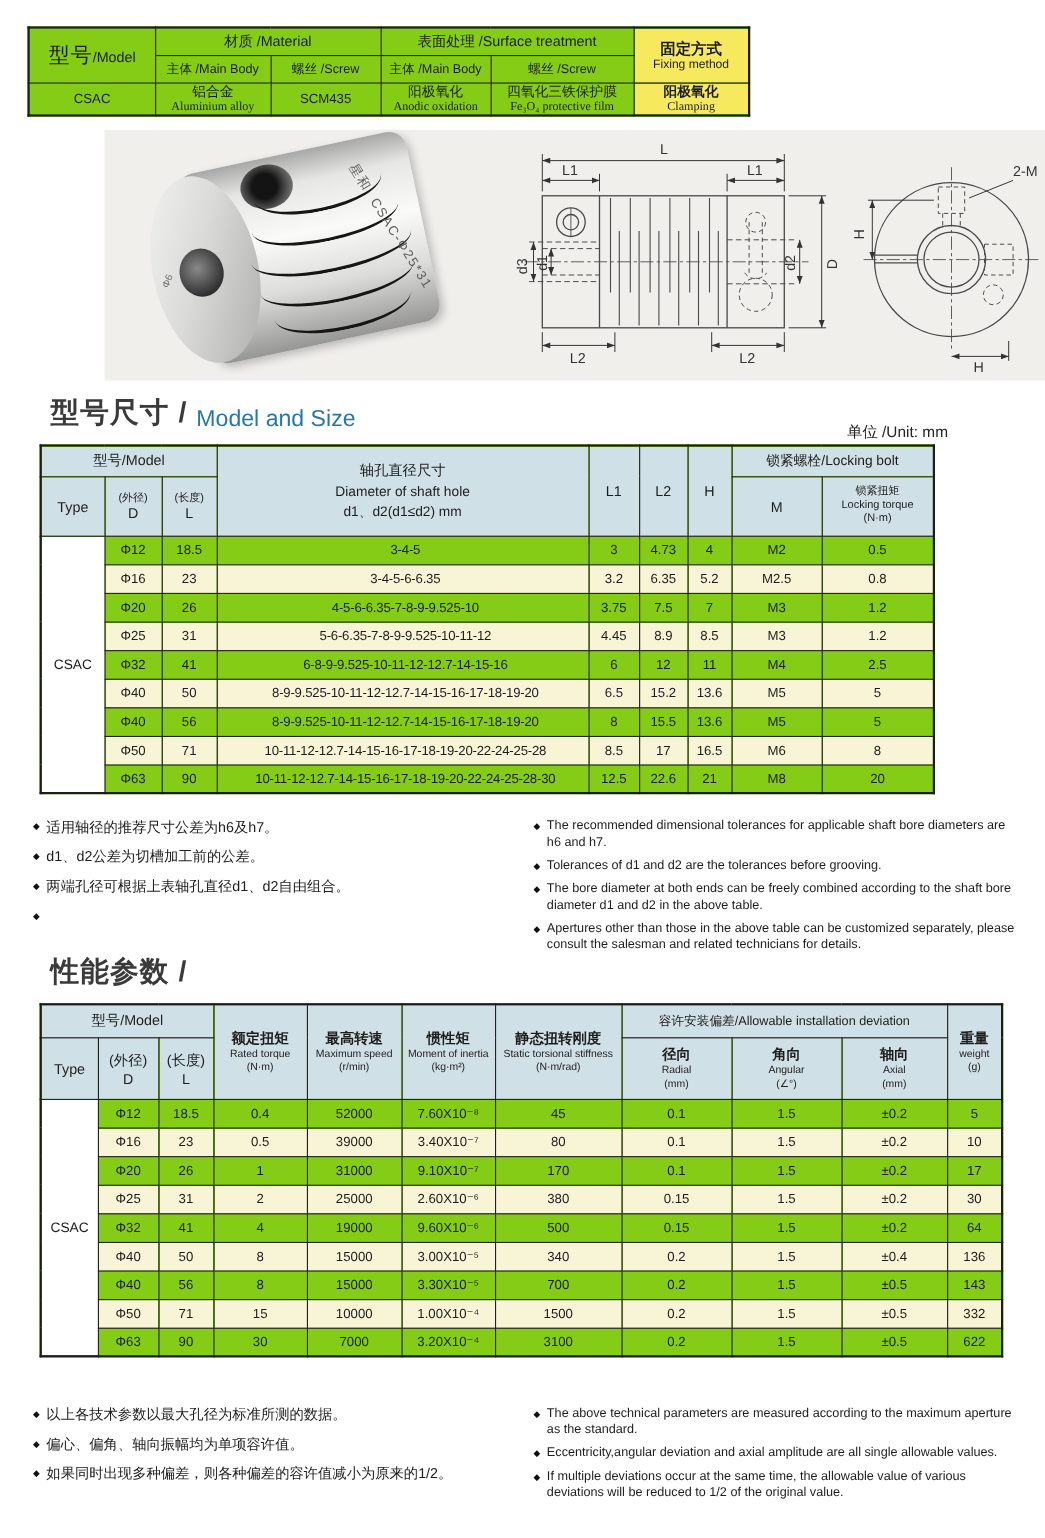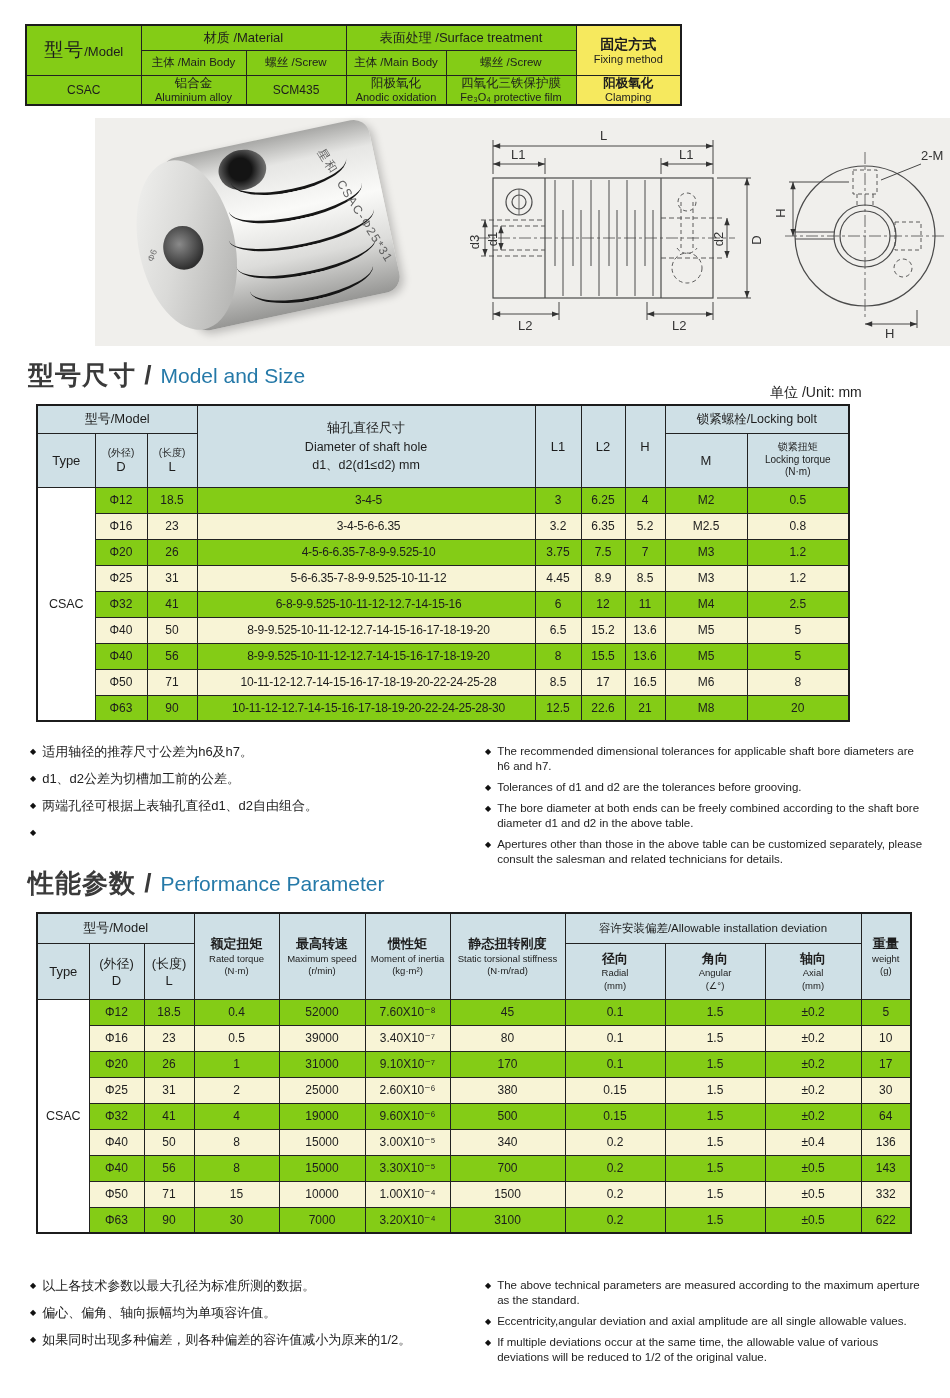--- a/index.html
+++ b/index.html
@@ -20,21 +20,21 @@
   table.dtable td{font-size:12px;height:26px;}
   td.left{text-align:left;padding-left:5px;font-size:11px;letter-spacing:-0.2px;}
 
   
   .top-table{left:25px;top:24px;width:655px;}
   .top-table th{font-size:11.5px;height:25px;}
   .top-table td{height:40px;}
   .top-table .big-cn{font-size:19px;letter-spacing:1px;}
   .top-table .big-en{font-size:13px;}
   .cell-cn{font-size:12.5px;display:block;line-height:1.25;}
-  .cell-en{font-size:11px;display:block;line-height:1.2;}
+  .cell-en{font-size:11px;display:block;line-height:1.2;font-family:Liberation Serif, serif;}
   .yellow{background:var(--highlight-yellow) !important;}
   .fix-cn{font-size:14px;font-weight:bold;display:block;line-height:1.3;}
   .fix-en{font-size:11px;display:block;line-height:1.1;}
 
   
   .band{position:absolute;left:95px;top:118px;width:855px;height:228px;background:var(--drawing-bg);}
   .photo{position:absolute;left:8px;top:4px;width:332px;height:220px;}
   .cyl{position:absolute;left:34px;top:16px;width:260px;height:180px;transform:rotate(-12deg);}
   .cyl-body{position:absolute;left:38px;top:2px;width:212px;height:176px;border-radius:16px;
     background:linear-gradient(180deg,#a8a8a6 0%,#e6e6e4 16%,#fafaf8 42%,#dcdcda 70%,#969694 100%);
@@ -46,21 +46,21 @@
   .screw-hole{position:absolute;left:94px;top:8px;width:48px;height:40px;border-radius:50%;
     background:radial-gradient(circle at 46% 48%,#141414 34%,#4f4f4f 60%,#8e8e8c 92%);}
   .slit{position:absolute;border-bottom:3px solid #161616;border-radius:50%;height:44px;background:transparent;}
   .engrave{position:absolute;left:206px;top:22px;transform:rotate(70deg);transform-origin:left top;
     font-size:12px;color:#5e5e5e;letter-spacing:1.5px;white-space:nowrap;}
   .bore-label{position:absolute;left:6px;top:88px;transform:rotate(-58deg);font-size:9px;color:#6f6f6f;}
   svg.drawing{position:absolute;left:338px;top:0;}
   svg.drawing text{font-size:13px;fill:#333;font-family:"Liberation Sans","DejaVu Sans",sans-serif;}
 
   
-  .sec-title{position:absolute;left:28px;display:flex;align-items:center;gap:8px;}
+  .sec-title{position:absolute;left:46px;display:flex;align-items:flex-end;gap:8px;}
   .sec-title .cn{font-size:26px;font-weight:bold;color:#3a3a3a;letter-spacing:1px;}
   .sec-title .en{font-size:21px;color:var(--title-blue);}
   .unit-label{position:absolute;top:384px;left:770px;font-size:14px;color:#222;}
 
   
   .size-table{left:36px;top:404px;width:812px;}
   .size-table thead th{font-size:13px;}
   .size-table .sub{font-size:10px;line-height:1.2;}
   .size-table .sub2{font-size:10px;line-height:1.25;}
   .size-table .cnl{font-size:13px;line-height:1.45;}
@@ -326,21 +326,21 @@
         </th>
       </tr>
     </thead>
     <tbody>
         <tr>
           <td rowspan="9" class="type-cell">CSAC</td>
           <td>Φ12</td>
           <td>18.5</td>
           <td class="left">3-4-5</td>
           <td>3</td>
-          <td>6.25</td>
+          <td>4.73</td>
           <td>4</td>
           <td>M2</td>
           <td>0.5</td>
         </tr>
         <tr class="alt">
           <td>Φ16</td>
           <td>23</td>
           <td class="left">3-4-5-6-6.35</td>
           <td>3.2</td>
           <td>6.35</td>
@@ -454,21 +454,20 @@
         </div>
         <div class="note-item">
           <span class="bullet">◆</span>
           <span>Apertures other than those in the above table can be customized separately, please consult the salesman and related technicians for details.</span>
         </div>
       </div>
   </div>
 
   <div class="sec-title" style="top:866px">
     <span class="cn">性能参数 /</span>
-    <span class="en">Performance Parameter</span>
   </div>
 
   <table class="dtable perf-table">
     <colgroup>
         <col style="width:52px">
         <col style="width:55px">
         <col style="width:50px">
         <col style="width:85px">
         <col style="width:86px">
         <col style="width:85px">

